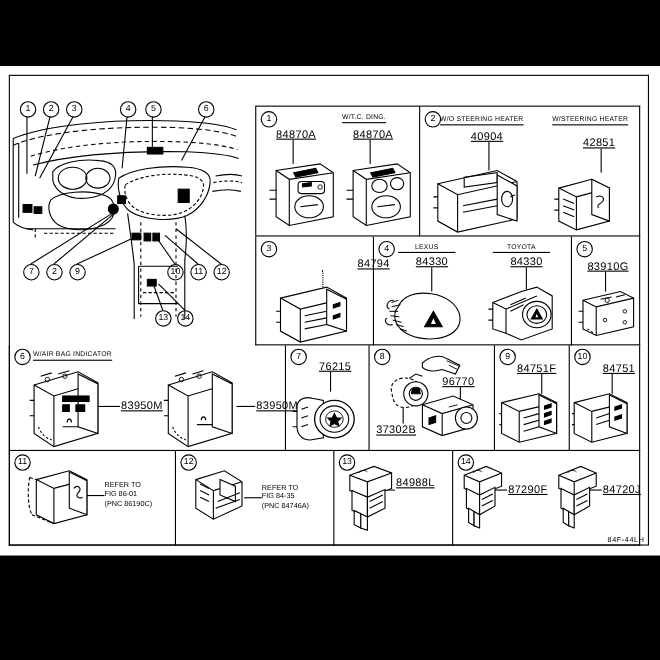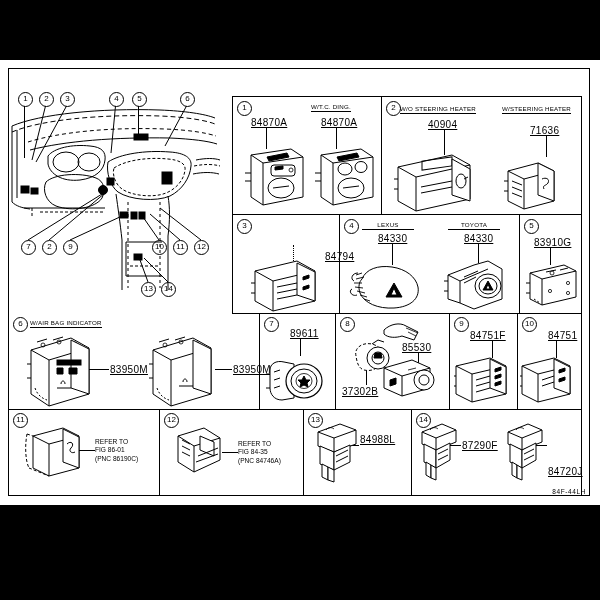--- a/index.html
+++ b/index.html
@@ -163,21 +163,21 @@
           <path class="ln" d="M0,26 L6,26 M0,34 L6,34" stroke-width="1"></path>
         </g>
       </svg>
     </div>
 
     <div class="panel nol" style="left:382px;top:36px;width:200px;height:119px;">
       <div class="cnum" style="left:4px;top:4px;">2</div>
       <div class="cond" style="left:18px;top:8px;">W/O STEERING HEATER</div>
       <div class="cond" style="left:120px;top:8px;">W/STEERING HEATER</div>
       <div class="pn" style="left:46px;top:22px;">40904</div>
-      <div class="pn" style="left:148px;top:28px;">71636</div>
+      <div class="pn" style="left:148px;top:28px;">42851</div>
       <div class="lead v" style="left:62px;top:32px;height:26px;"></div>
       <div class="lead v" style="left:164px;top:38px;height:22px;"></div>
 
       <svg width="200" height="119" style="left:0;top:0;">
 
         <g transform="translate(12,56)">
           <path class="fillw" d="M4,14 L58,2 L76,12 L76,46 L22,58 L4,48 Z" stroke-width="1"></path>
           <path class="ln" d="M4,14 L22,24 L76,12 M22,24 L22,58" stroke-width="1"></path>
           <rect class="ln" x="28" y="12" width="30" height="9" stroke-width="1" transform="skewY(-8)"></rect>
           <path class="ln" d="M27,34 L58,28 M27,40 L58,34" stroke-width="1"></path>
@@ -193,21 +193,21 @@
           <path class="ln" d="M8,24 L18,28 M8,30 L18,34 M8,36 L18,40" stroke-width="1"></path>
           <path class="fillw" d="M34,6 L50,14 L50,44 L34,38 Z" stroke-width="1"></path>
           <path class="ln" d="M38,22 C42,20 46,22 44,26 C42,29 38,28 40,32" stroke-width="1"></path>
           <path class="ln" d="M0,24 L4,24 M0,34 L4,34" stroke-width="1"></path>
         </g>
       </svg>
     </div>
 
     <div class="panel not" style="left:232px;top:155px;width:108px;height:99px;">
       <div class="cnum" style="left:4px;top:4px;">3</div>
-      <div class="pn" style="left:48px;top:36px;padding-left:44px;">84794</div>
+      <div class="pn" style="left:48px;top:20px;padding-left:44px;">84794</div>
       <div class="lead v" style="left:60px;top:30px;height:16px;border-left:1px dotted #000;background:none;width:0;"></div>
 
       <svg width="108" height="99" style="left:0;top:0;">
         <g transform="translate(18,44)">
           <path class="fillw" d="M4,12 L46,2 L64,12 L64,42 L22,52 L4,42 Z" stroke-width="1"></path>
           <path class="ln" d="M4,12 L22,22 L64,12 M22,22 L22,52" stroke-width="1"></path>
           <path class="ln" d="M26,28 L46,24 M26,34 L46,30 M26,40 L46,36" stroke-width="1"></path>
           <path class="fillw" d="M46,4 L64,13 L64,42 L46,36 Z" stroke-width="1"></path>
           <path class="fillb" d="M52,18 L58,16 L58,19 L52,21 Z"></path>
           <path class="fillb" d="M52,28 L58,26 L58,29 L52,31 Z"></path>
@@ -306,39 +306,39 @@
           <path class="fillw" d="M44,4 L62,13 L62,58 L44,52 Z" stroke-width="1"></path>
           <path class="ln" d="M34,46 C34,42 38,42 38,46 M30,50 L44,50" stroke-width="1"></path>
           <path class="ln" d="M0,28 L4,28 M0,42 L4,42" stroke-width="1"></path>
           <path class="ln" d="M8,52 C10,58 14,62 20,64" stroke-width="1" stroke-dasharray="2,2"></path>
         </g>
       </svg>
     </div>
 
     <div class="panel not nol" style="left:260px;top:254px;width:76px;height:96px;">
       <div class="cnum" style="left:4px;top:3px;">7</div>
-      <div class="pn" style="left:30px;top:14px;">89611</div>
+      <div class="pn" style="left:30px;top:14px;">76215</div>
       <div class="lead v" style="left:40px;top:24px;height:18px;"></div>
 
       <svg width="76" height="96" style="left:0;top:0;">
         <g transform="translate(6,40)">
           <path class="fillw" d="M4,16 C4,10 10,6 18,8 L28,10 L28,44 L16,46 C8,46 4,40 4,34 Z" stroke-width="1"></path>
           <path class="ln" d="M8,18 L14,16 M8,26 L14,24 M8,34 L14,32" stroke-width="1"></path>
           <ellipse class="fillw" cx="38" cy="27" rx="18" ry="17" stroke-width="1.2"></ellipse>
           <ellipse class="ln" cx="38" cy="27" rx="13" ry="12" stroke-width="1"></ellipse>
           <ellipse class="ln" cx="38" cy="27" rx="8" ry="7.5" stroke-width=".8"></ellipse>
           <path class="fillb" d="M38,22 L40,26 L44,26 L41,29 L42,33 L38,31 L34,33 L35,29 L32,26 L36,26 Z"></path>
           <path class="ln" d="M0,20 L4,20 M0,34 L4,34" stroke-width="1"></path>
         </g>
       </svg>
     </div>
 
     <div class="panel not nol" style="left:336px;top:254px;width:114px;height:96px;">
       <div class="cnum" style="left:4px;top:3px;">8</div>
-      <div class="pn" style="left:66px;top:28px;">85530</div>
+      <div class="pn" style="left:66px;top:28px;">96770</div>
       <div class="pn" style="left:6px;top:72px;">37302B</div>
       <div class="lead v" style="left:82px;top:38px;height:16px;"></div>
       <div class="lead v" style="left:30px;top:56px;height:15px;"></div>
 
       <svg width="114" height="96" style="left:0;top:0;">
 
         <g transform="translate(30,6)">
           <path class="fillw" d="M18,10 C24,4 34,2 40,6 L52,12 L48,20 L36,16 C30,18 22,18 18,14 Z" stroke-width="1"></path>
           <path class="ln" d="M40,8 L52,13 M42,12 L50,16" stroke-width=".8"></path>
         </g>
@@ -456,21 +456,21 @@
           <path class="ln" d="M22,34 L34,28 M22,40 L34,34" stroke-width="1"></path>
           <path class="fillw" d="M8,42 L14,45 L14,58 L8,55 Z" stroke-width="1"></path>
           <path class="fillw" d="M14,45 L20,48 L20,60 L14,58 Z" stroke-width="1"></path>
         </g>
       </svg>
     </div>
 
     <div class="panel not nol" style="left:412px;top:350px;width:170px;height:86px;">
       <div class="cnum" style="left:4px;top:3px;">14</div>
       <div class="pn" style="left:50px;top:30px;">87290F</div>
-      <div class="pn" style="left:136px;top:30px;margin-top:26px;">84720J</div>
+      <div class="pn" style="left:136px;top:30px;">84720J</div>
       <div class="lead h" style="left:36px;top:35px;width:13px;"></div>
       <div class="lead h" style="left:122px;top:35px;width:13px;"></div>
 
       <svg width="170" height="86" style="left:0;top:0;">
         <g transform="translate(6,12)">
           <path class="fillw" d="M4,10 L24,2 L38,8 L38,20 L18,28 L4,22 Z" stroke-width="1"></path>
           <path class="ln" d="M4,10 L18,16 L38,8 M18,16 L18,28" stroke-width="1"></path>
           <path class="ln" d="M12,8 C14,5 18,5 20,7" stroke-width=".8"></path>
           <path class="fillw" d="M6,22 L18,28 L18,46 L6,40 Z" stroke-width="1"></path>
           <path class="fillw" d="M18,28 L32,21 L32,38 L18,46 Z" stroke-width="1"></path>

